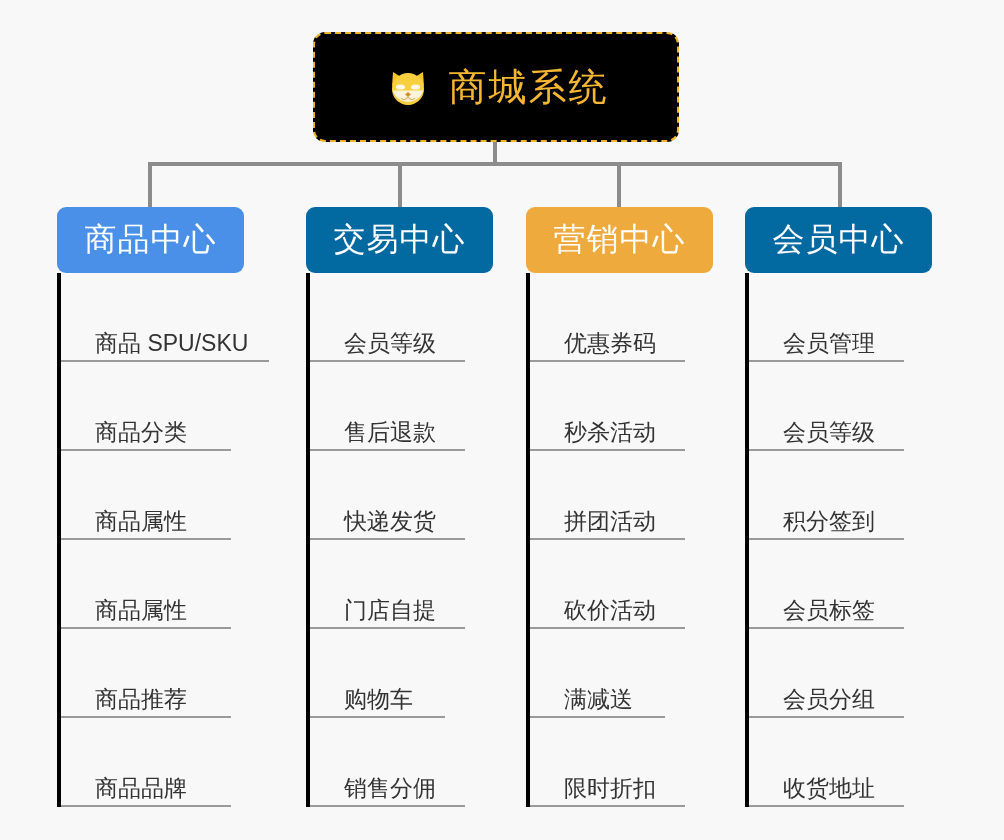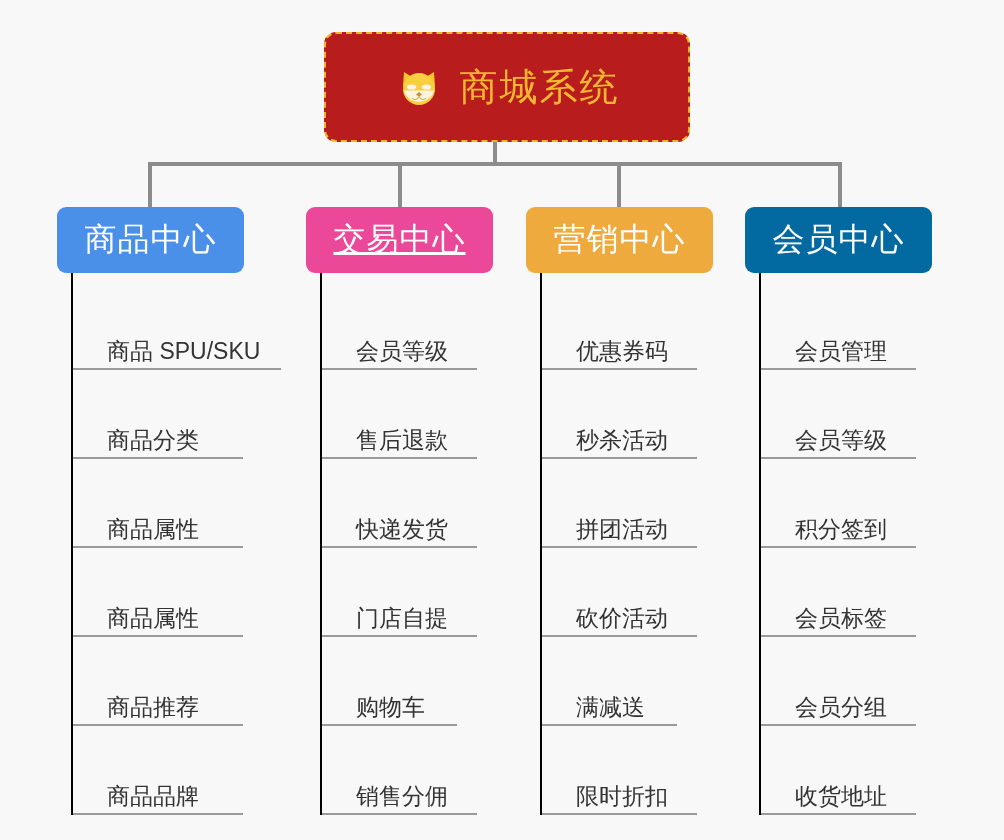--- a/index.html
+++ b/index.html
@@ -16,26 +16,26 @@
 
   #chart-root {
     position: relative;
     width: 1004px;
     height: 840px;
   }
 
   
   .root-node {
     position: absolute;
-    left: 324px;
+    left: 313px;
     top: 32px;
     width: 366px;
     height: 110px;
     box-sizing: border-box;
-    background: #b91c1c;
+    background: #000000;
     border: 2px dashed #f0b429;
     border-radius: 12px;
     display: flex;
     align-items: center;
     justify-content: center;
     gap: 17px;
   }
   .root-icon {
     font-size: 42px;
     line-height: 1;
@@ -78,23 +78,23 @@
     display: flex;
     align-items: center;
     justify-content: center;
     color: #ffffff;
     font-size: 32px;
     letter-spacing: 1px;
   }
 
   .items {
     position: relative;
-    margin-left: 14px;
-    border-left: 2px solid #000000;
-    padding-top: 8px;
+    margin-left: 0;
+    border-left: 4px solid #000000;
+    padding-top: 0;
   }
   .item {
     position: relative;
     height: 89px;
     box-sizing: border-box;
     display: flex;
     align-items: flex-end;
     padding-left: 34px;
     padding-bottom: 6px;
   }
@@ -180,21 +180,21 @@
         <span class="item-rule rule-w2"></span>
       </div>
       <div class="item">
         <span class="item-label">商品品牌</span>
         <span class="item-rule rule-w2"></span>
       </div>
     </div>
   </div>
 
   <div class="column col-1">
-    <div class="cat-box" style="background:#ec4899;text-decoration:underline;">
+    <div class="cat-box" style="background:#0369a1;">
       <span>交易中心</span>
     </div>
     <div class="items">
       <div class="item">
         <span class="item-label">会员等级</span>
         <span class="item-rule rule-w3"></span>
       </div>
       <div class="item">
         <span class="item-label">售后退款</span>
         <span class="item-rule rule-w3"></span>

